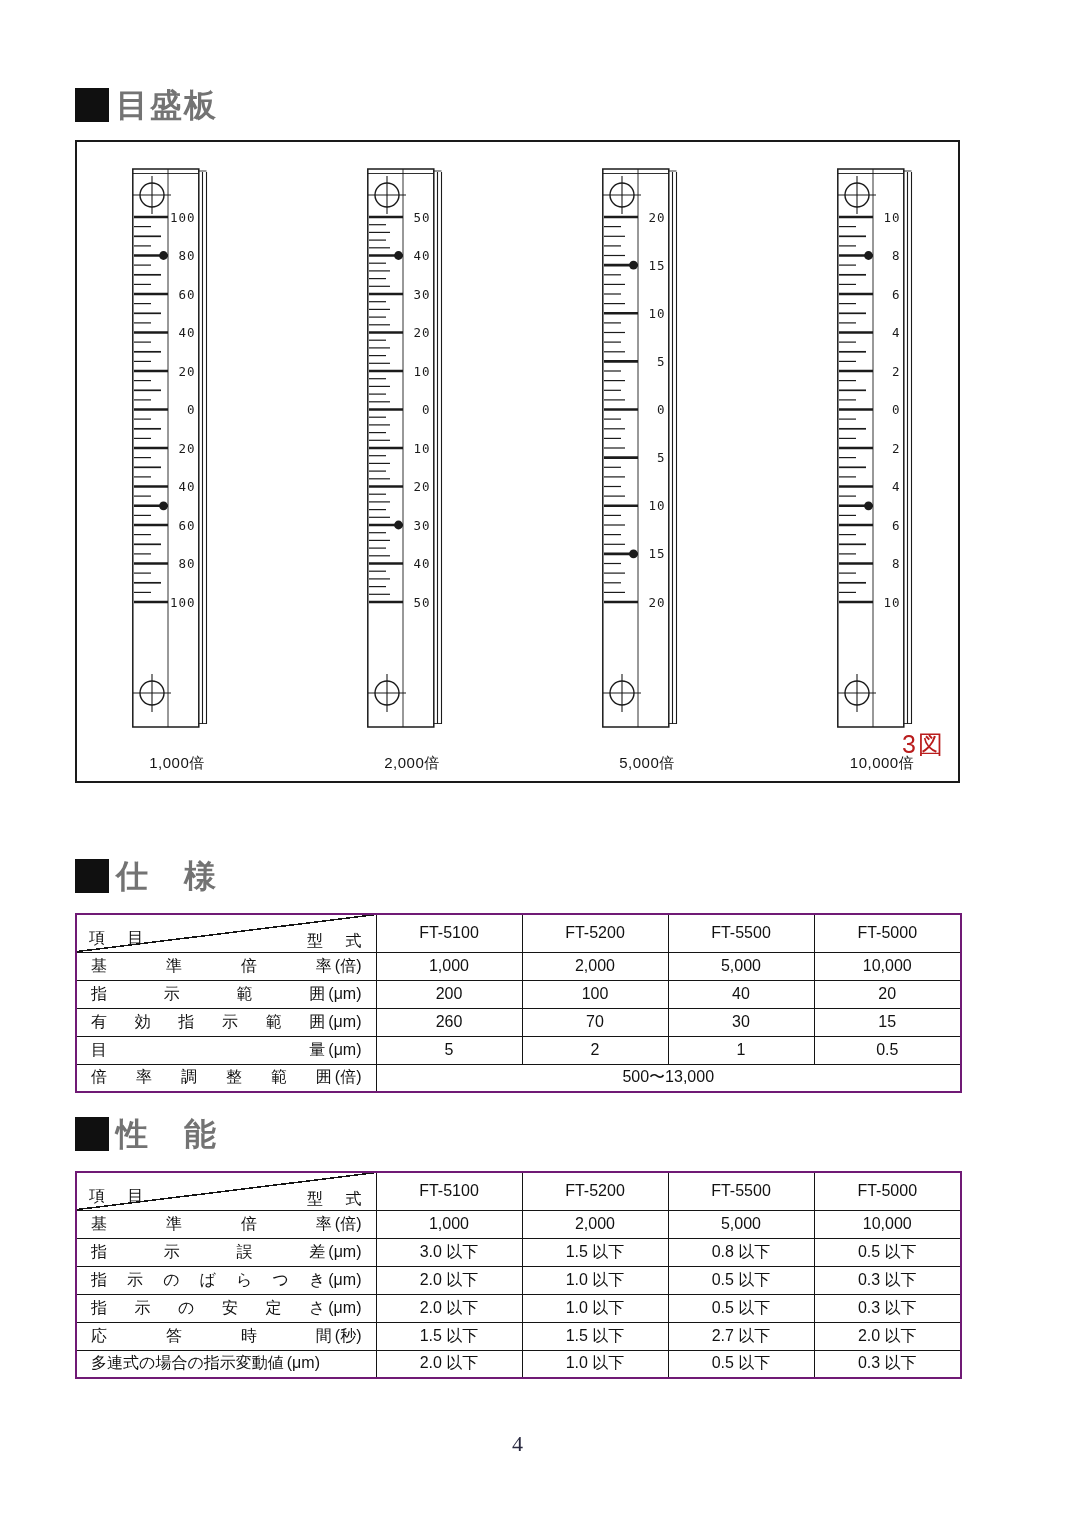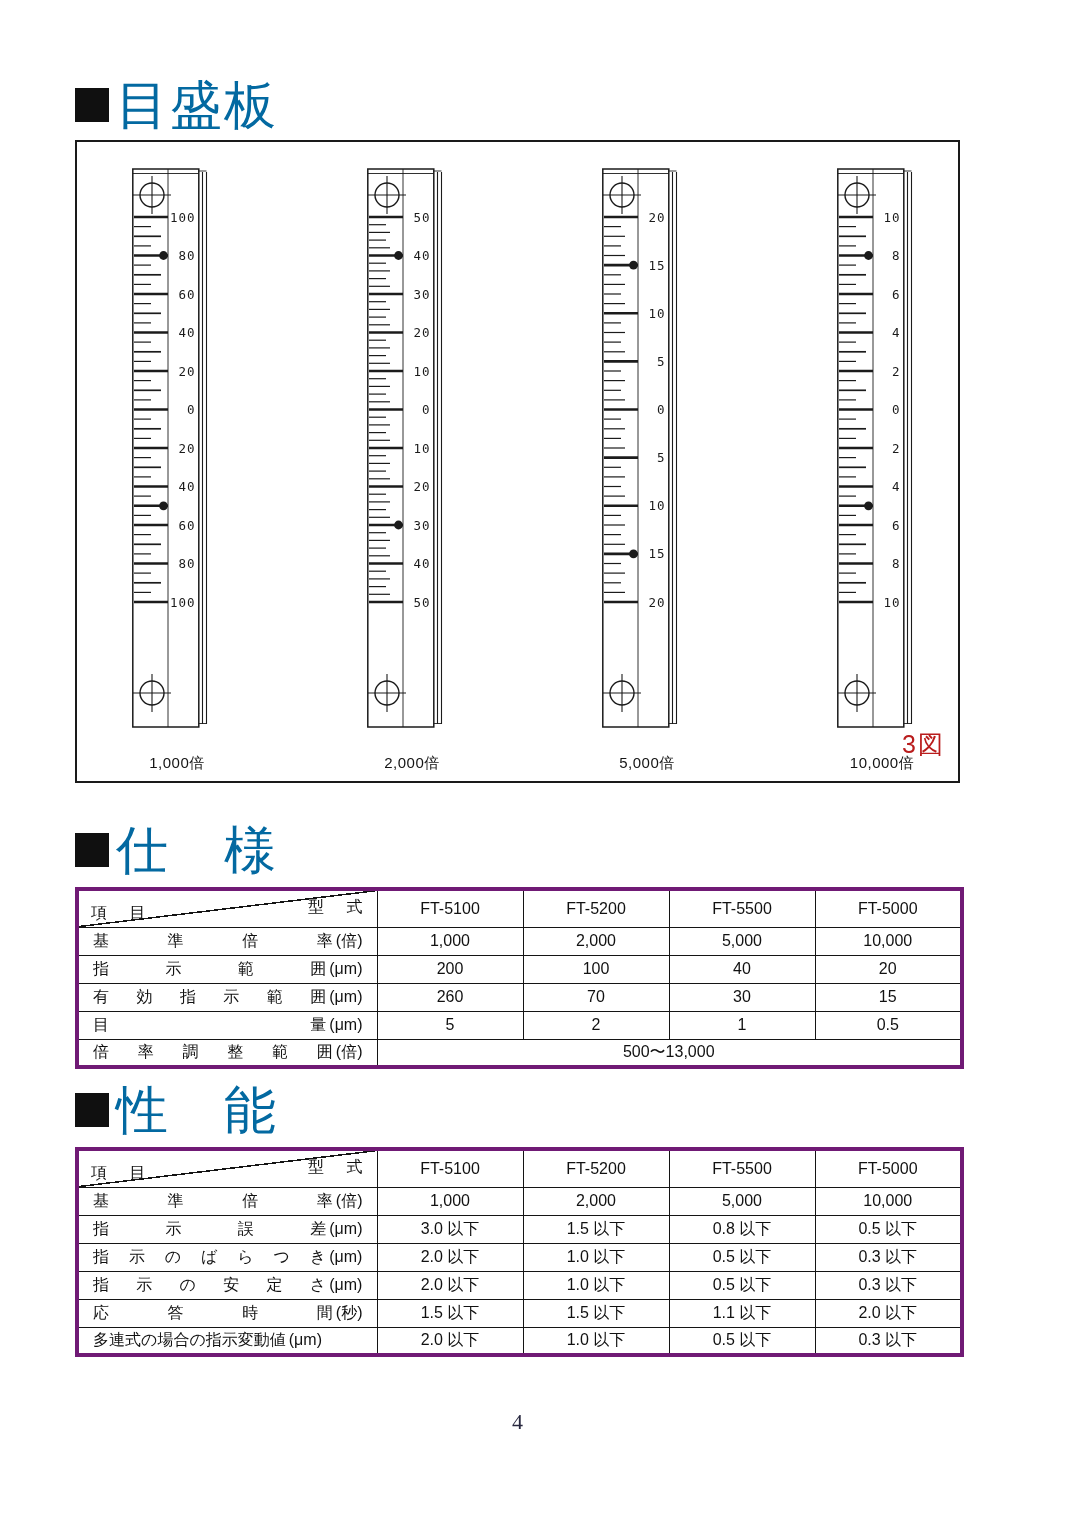--- a/index.html
+++ b/index.html
@@ -1,39 +1,39 @@
 <!DOCTYPE html>
 <html><head>
 <meta charset="utf-8">
 <style>
   *{box-sizing:border-box;margin:0;padding:0}
   html,body{background:#ffffff}
   body{width:1075px;height:1519px;position:relative;overflow:hidden;
        color:#161616;font-family:"Liberation Sans","DejaVu Sans",sans-serif}
   .page{position:absolute;inset:0;padding:84px 115px 0 75px}
 
-  h1.sec{display:flex;align-items:center;gap:7px;font-size:52px;font-weight:normal;
-         line-height:42px;letter-spacing:2px;color:#0369a1}
+  h1.sec{display:flex;align-items:center;gap:7px;font-size:32px;font-weight:bold;
+         line-height:42px;letter-spacing:2px;color:#737373}
   h1.sec .sq{width:34px;height:34px;background:#101010;flex:none}
 
   .figbox{position:relative;width:885px;height:643px;border:2px solid #1a1a1a;margin-top:14px;background:#fff}
   .scale{position:absolute;top:25px;width:90px;text-align:center}
   .maglabel{margin-top:18px;font-size:15px;letter-spacing:.5px;color:#141414}
   .figno{position:absolute;right:13px;bottom:20px;font-size:25px;letter-spacing:2px;color:#b91c1c}
 
-  .sec2{margin-top:46px}
+  .sec2{margin-top:72px}
   .sec3{margin-top:20px}
 
   table.spec{border-collapse:collapse;table-layout:fixed;width:885px;margin-top:16px;
-             border:4px solid #701a75;font-size:16px;color:#111}
+             border:2px solid #701a75;font-size:16px;color:#111}
   table.spec td{border:1px solid #141414;text-align:center;vertical-align:middle;height:28px;padding:0}
   table.spec tr.hdr td{height:38px;font-size:16px}
   td.corner{position:relative;
      background:linear-gradient(to bottom right,#fff calc(50% - 1.2px),#141414 calc(50% - 1.2px),#141414 calc(50% + .3px),#fff calc(50% + .3px));}
-  td.corner .model{position:absolute;top:6px;right:12px;word-spacing:14px;letter-spacing:2px}
+  td.corner .model{position:absolute;top:16px;right:12px;word-spacing:14px;letter-spacing:2px}
   td.corner .item{position:absolute;bottom:3px;left:12px;word-spacing:14px;letter-spacing:2px}
   td.lblcell .lbl{display:flex;justify-content:space-between;align-items:center;padding:0 14px;width:100%}
   td.lblcell .unit{margin-left:3px}
 
   .pageno{margin-top:52px;text-align:center;font-size:22px;color:#28283f;
           font-family:"Liberation Serif","DejaVu Serif",serif}
 </style>
 </head>
 <body>
 
@@ -537,21 +537,21 @@
           <td class="lblcell">
             <div class="lbl">
               <span>応</span>
               <span>答</span>
               <span>時</span>
               <span>間<span class="unit">(秒)</span></span>
             </div>
           </td>
           <td>1.5 以下</td>
           <td>1.5 以下</td>
-          <td>1.1 以下</td>
+          <td>2.7 以下</td>
           <td>2.0 以下</td>
         </tr>
         <tr>
           <td class="lblcell">
             <div class="lbl">
               <span>多連式の場合の指示変動値<span class="unit">(μm)</span></span>
             </div>
           </td>
           <td>2.0 以下</td>
           <td>1.0 以下</td>

